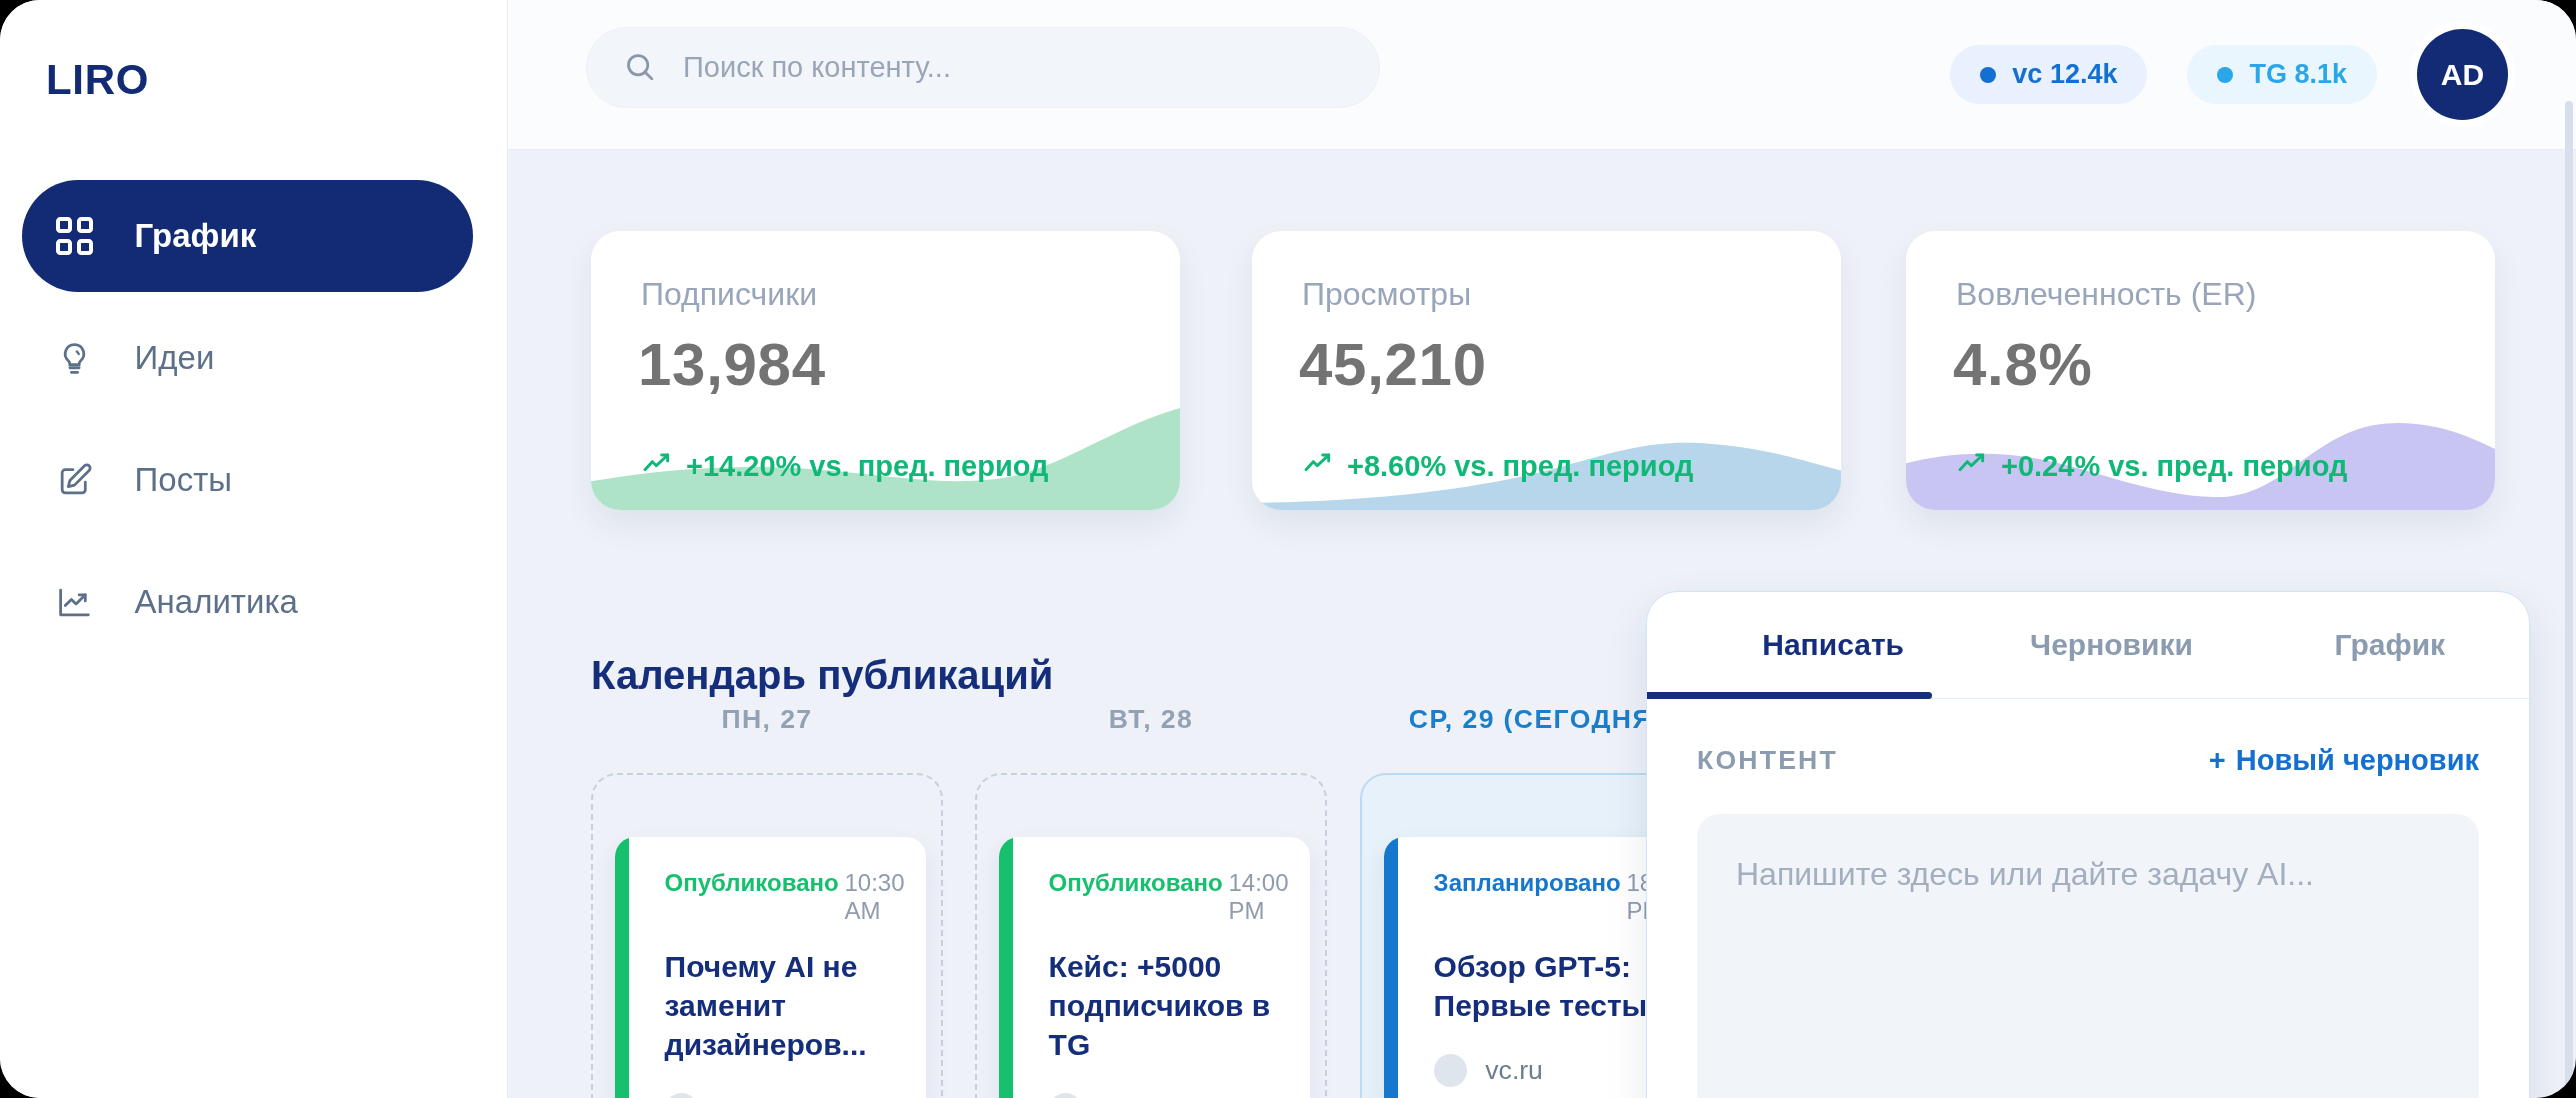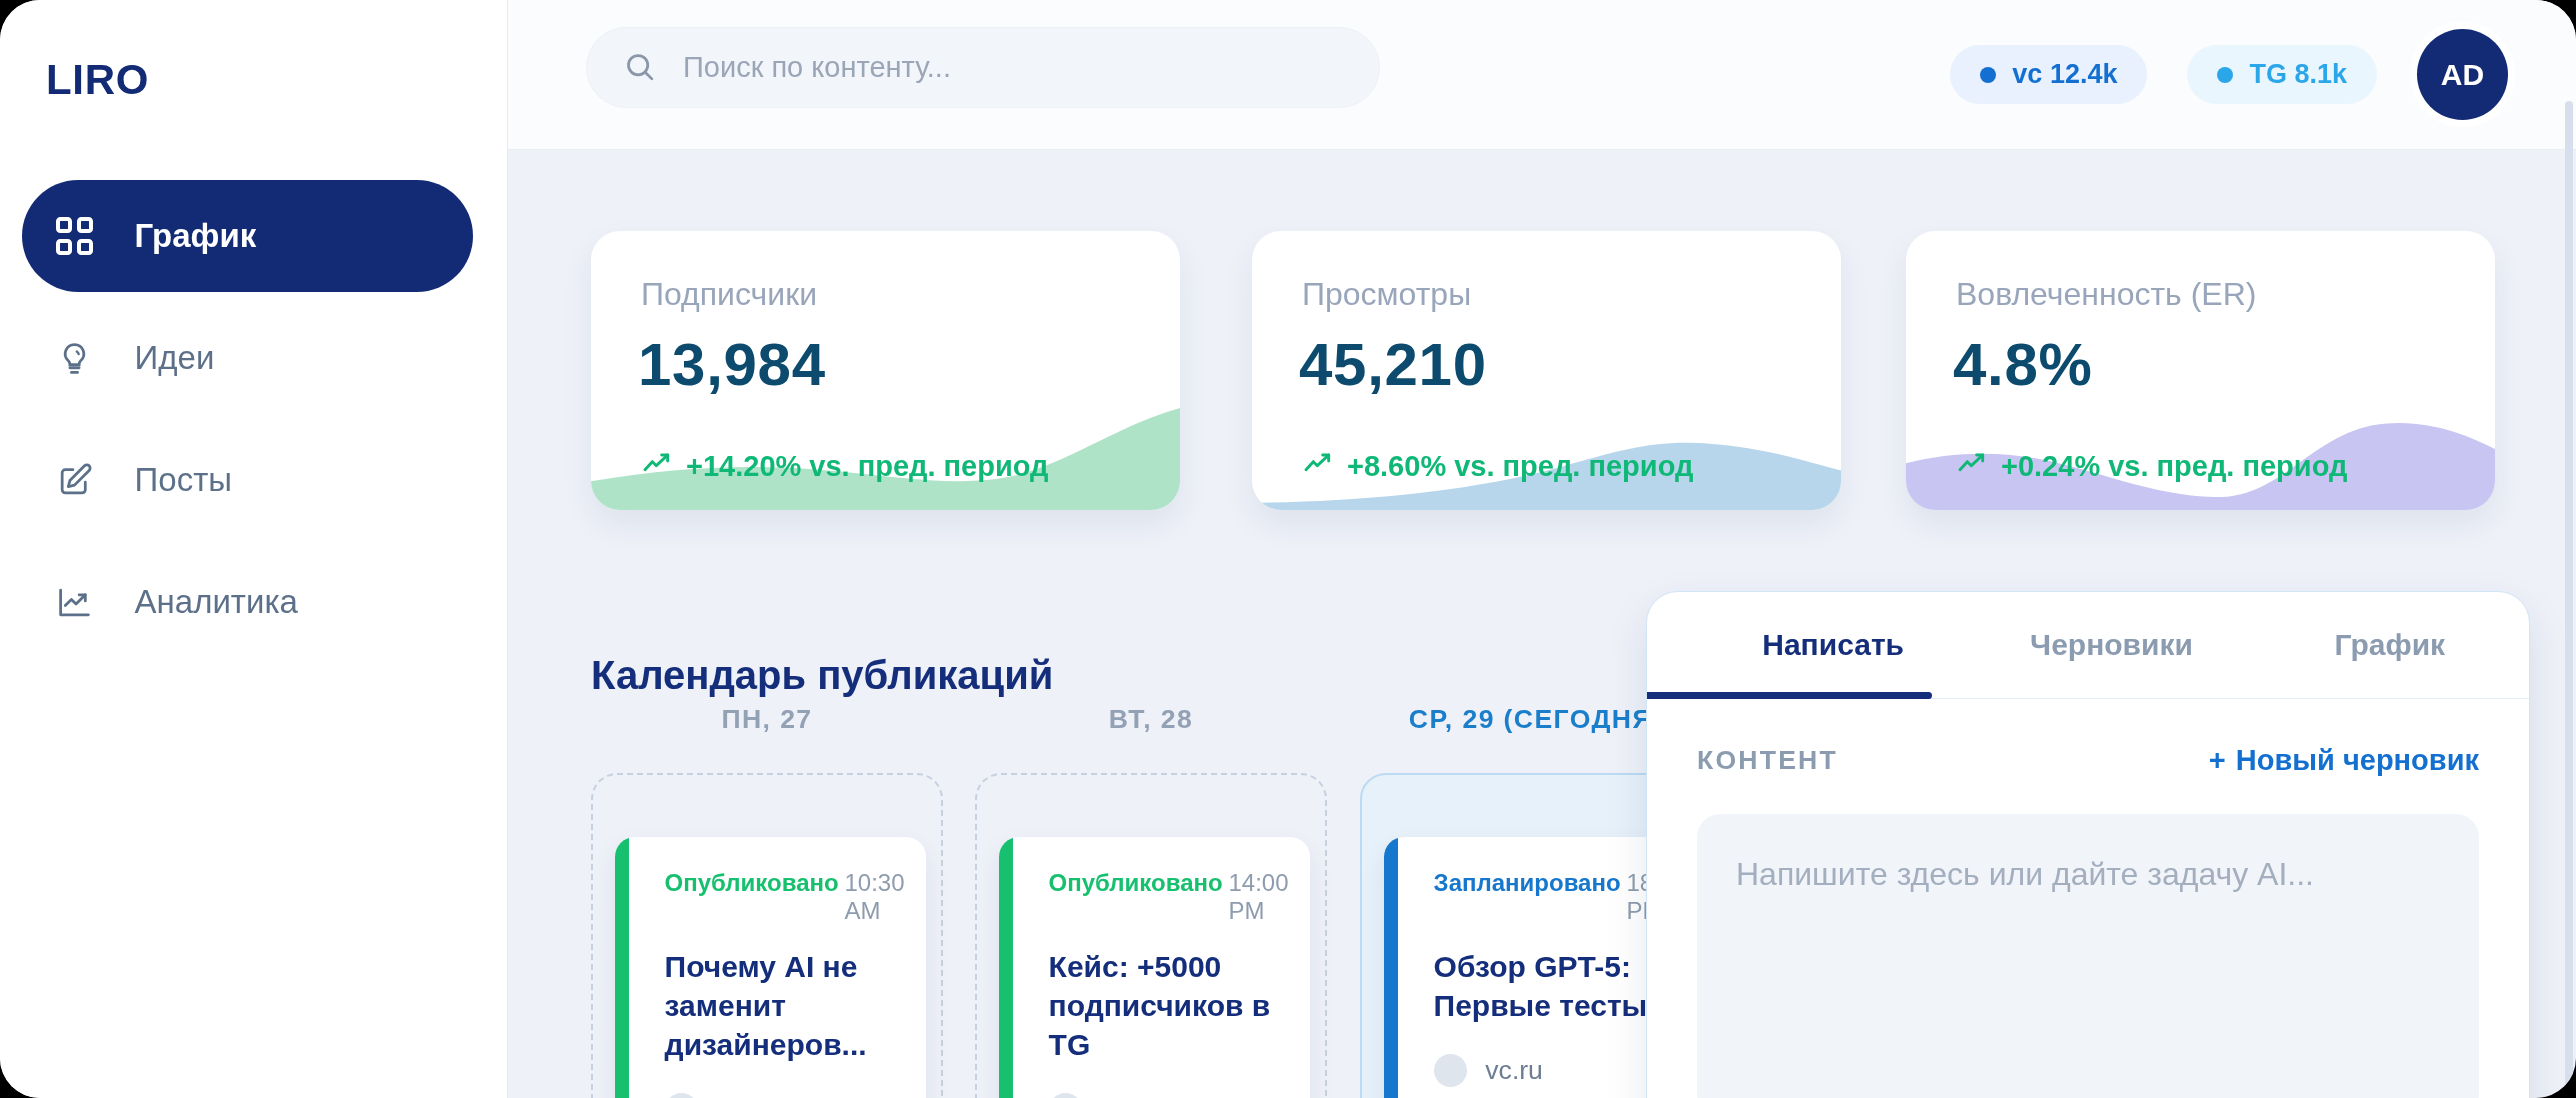--- a/index.html
+++ b/index.html
@@ -30,21 +30,21 @@
   .badge.vc .dot{background:#1470d0;}
   .badge.vc .badge-label{color:#1470d0;}
   .badge.tg{background:#e9f6fe;}
   .badge.tg .dot{background:#2ba6e9;}
   .badge.tg .badge-label{color:#2ba6e9;}
   .avatar{width:91px;height:91px;border-radius:50%;background:#122b74;color:#fff;display:flex;align-items:center;justify-content:center;font-size:30px;font-weight:700;box-shadow:0 0 0 7.2px #ffffff;}
 
   
   .stat-card{position:absolute;top:231px;width:589px;height:279px;background:#ffffff;border-radius:29px;box-shadow:0 14.4px 32px rgba(21,40,80,.07);overflow:hidden;z-index:2;}
   .stat-card .stat-label{position:absolute;left:50px;top:45px;font-size:32px;color:#98a5ba;font-weight:500;}
-  .stat-card .stat-value{position:absolute;left:47px;top:99px;font-size:60px;font-weight:800;color:#0c4a6e;letter-spacing:0.7px;}
+  .stat-card .stat-value{position:absolute;left:47px;top:99px;font-size:60px;font-weight:800;color:#737373;letter-spacing:0.7px;}
   .stat-delta{position:absolute;left:50px;top:216px;display:flex;align-items:center;gap:13px;font-size:29px;font-weight:700;color:#10b877;z-index:2;}
   .wave{position:absolute;left:0;bottom:0;width:100%;height:115px;z-index:1;}
 
   
   .cal-title{position:absolute;left:591px;top:620px;font-size:40px;font-weight:800;color:#142e7b;z-index:1;}
   .day-head{position:absolute;top:704px;width:352px;text-align:center;font-size:26.6px;font-weight:700;letter-spacing:1.4px;color:#93a1b5;z-index:1;white-space:nowrap;}
   .day-head.today{color:#1b7ecb;}
   .day-col{position:absolute;top:773px;width:352px;height:359px;border-radius:26px;border:2.2px dashed #c6d0de;box-sizing:border-box;z-index:1;}
   .day-col.today{border:2.2px solid #badbf3;background:rgba(226,241,252,.55);}
   .post-card{position:absolute;left:21.6px;top:62px;width:311px;background:#ffffff;border-radius:20px;box-shadow:0 11.5px 26px rgba(21,40,80,.08);overflow:hidden;padding:32px 29px 32px 50px;box-sizing:border-box;}

